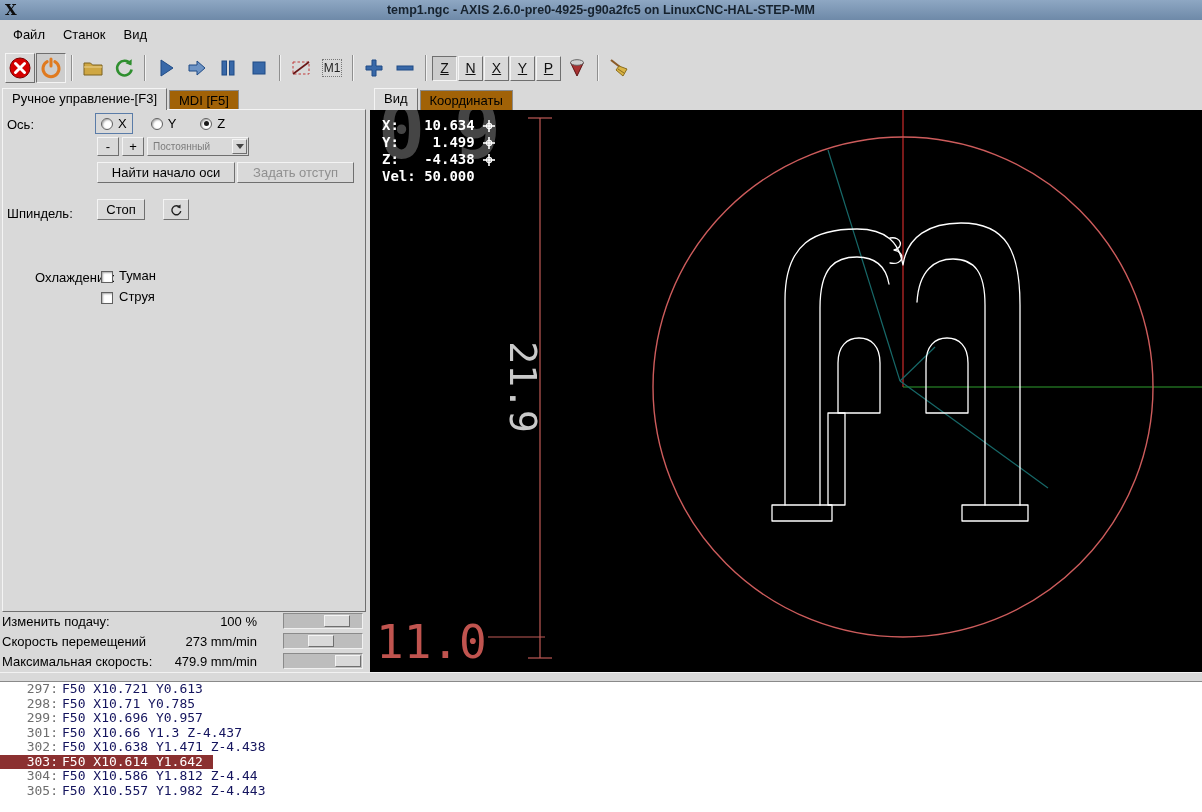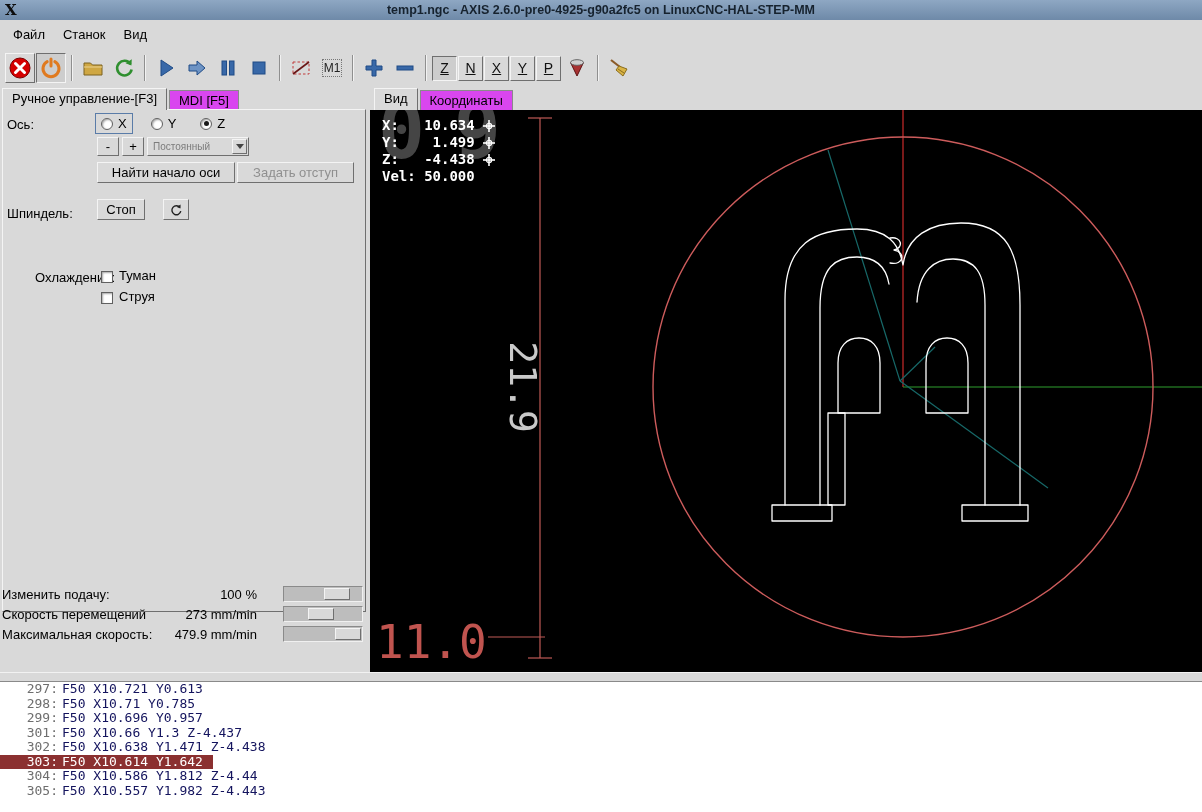--- a/index.html
+++ b/index.html
@@ -22,21 +22,21 @@
   .tb.raised { background:#d9d9d9; border-color:#f4f4f4 #6f6f6f #6f6f6f #f4f4f4; }
   .tb.sunken { background:#cdcdcd; border-color:#6f6f6f #f4f4f4 #f4f4f4 #6f6f6f; }
   .tb.letter { width:25px; height:25px; font-size:14px; text-decoration:underline; color:#111; }
   .tbsep { width:0; height:26px; border-left:1px solid #8f8f8f; border-right:1px solid #f2f2f2; margin:0 4px; }
   .m1box { width:20px; height:18px; border:1px dotted #777; font-size:12px; display:flex; align-items:center; justify-content:center; color:#222; }
 
   
   .tabs { position:absolute; top:88px; height:22px; display:flex; align-items:flex-end; }
   .tabs-left  { left:2px; }
   .tabs-right { left:374px; }
-  .tab { height:20px; padding:2px 9px; font-size:13px; background:#d946ef; border:1px solid #8a8a8a; border-bottom:none; margin-right:2px; }
+  .tab { height:20px; padding:2px 9px; font-size:13px; background:#a16207; border:1px solid #8a8a8a; border-bottom:none; margin-right:2px; }
   .tab.active { height:22px; background:#d9d9d9; border-color:#f4f4f4 #6f6f6f #d9d9d9 #f4f4f4; position:relative; z-index:3; }
 
   
   .left-frame { position:absolute; left:2px; top:109px; width:364px; height:503px;
     background:#d9d9d9; border:1px solid; border-color:#f4f4f4 #6f6f6f #6f6f6f #f4f4f4; z-index:2; }
   .lbl { position:absolute; font-size:13px; }
   .radio-row { position:absolute; left:92px; top:3px; display:flex; gap:12px; align-items:center; }
   .radio-item { display:flex; align-items:center; gap:5px; font-size:13px; padding:2px 5px; border:1px solid transparent; }
   .radio-item.focused { border-color:#5a7ca8; }
   .radio { width:12px; height:12px; border-radius:50%; background:#fff; border:1px solid #606060;
@@ -52,21 +52,21 @@
   .combo-text { flex:1; font-size:10px; color:#7c7c7c; white-space:nowrap; overflow:hidden; }
   .combo-btn { width:15px; height:15px; margin-right:1px; background:#d9d9d9; border:1px solid; border-color:#f4f4f4 #6f6f6f #6f6f6f #f4f4f4;
     display:flex; align-items:center; justify-content:center; }
   .combo-arrow { width:0; height:0; border-left:4px solid transparent; border-right:4px solid transparent; border-top:5px solid #444; }
   .home-row { position:absolute; left:94px; top:52px; display:flex; gap:2px; }
   .spindle-row { position:absolute; left:94px; top:89px; display:flex; gap:18px; align-items:center; }
   .check-row { position:absolute; display:flex; align-items:flex-end; gap:6px; font-size:13px; }
   .checkbox { width:12px; height:12px; background:#fff; border:1px solid #606060; box-shadow:inset 1px 1px 2px rgba(0,0,0,.35); }
 
   
-  .overrides { position:absolute; left:0; top:584px; width:366px; height:60px; z-index:2; }
+  .overrides { position:absolute; left:0; top:611px; width:366px; height:60px; z-index:2; }
   .ovr-row { position:absolute; left:0; width:366px; height:20px; }
   .ovr-label { position:absolute; left:2px; top:3px; font-size:13px; white-space:nowrap; }
   .ovr-value { position:absolute; right:109px; top:3px; font-size:13px; }
   .slider { position:absolute; left:283px; top:2px; width:80px; height:16px; background:#bdbdbd;
     border:1px solid; border-color:#8a8a8a #f0f0f0 #f0f0f0 #8a8a8a; }
   .slider-handle { position:absolute; top:1px; width:26px; height:12px; background:#d9d9d9;
     border:1px solid; border-color:#f4f4f4 #6f6f6f #6f6f6f #f4f4f4; }
 
   
   .preview { position:absolute; left:370px; top:110px; width:832px; height:562px; background:#000; overflow:hidden; z-index:1; }

